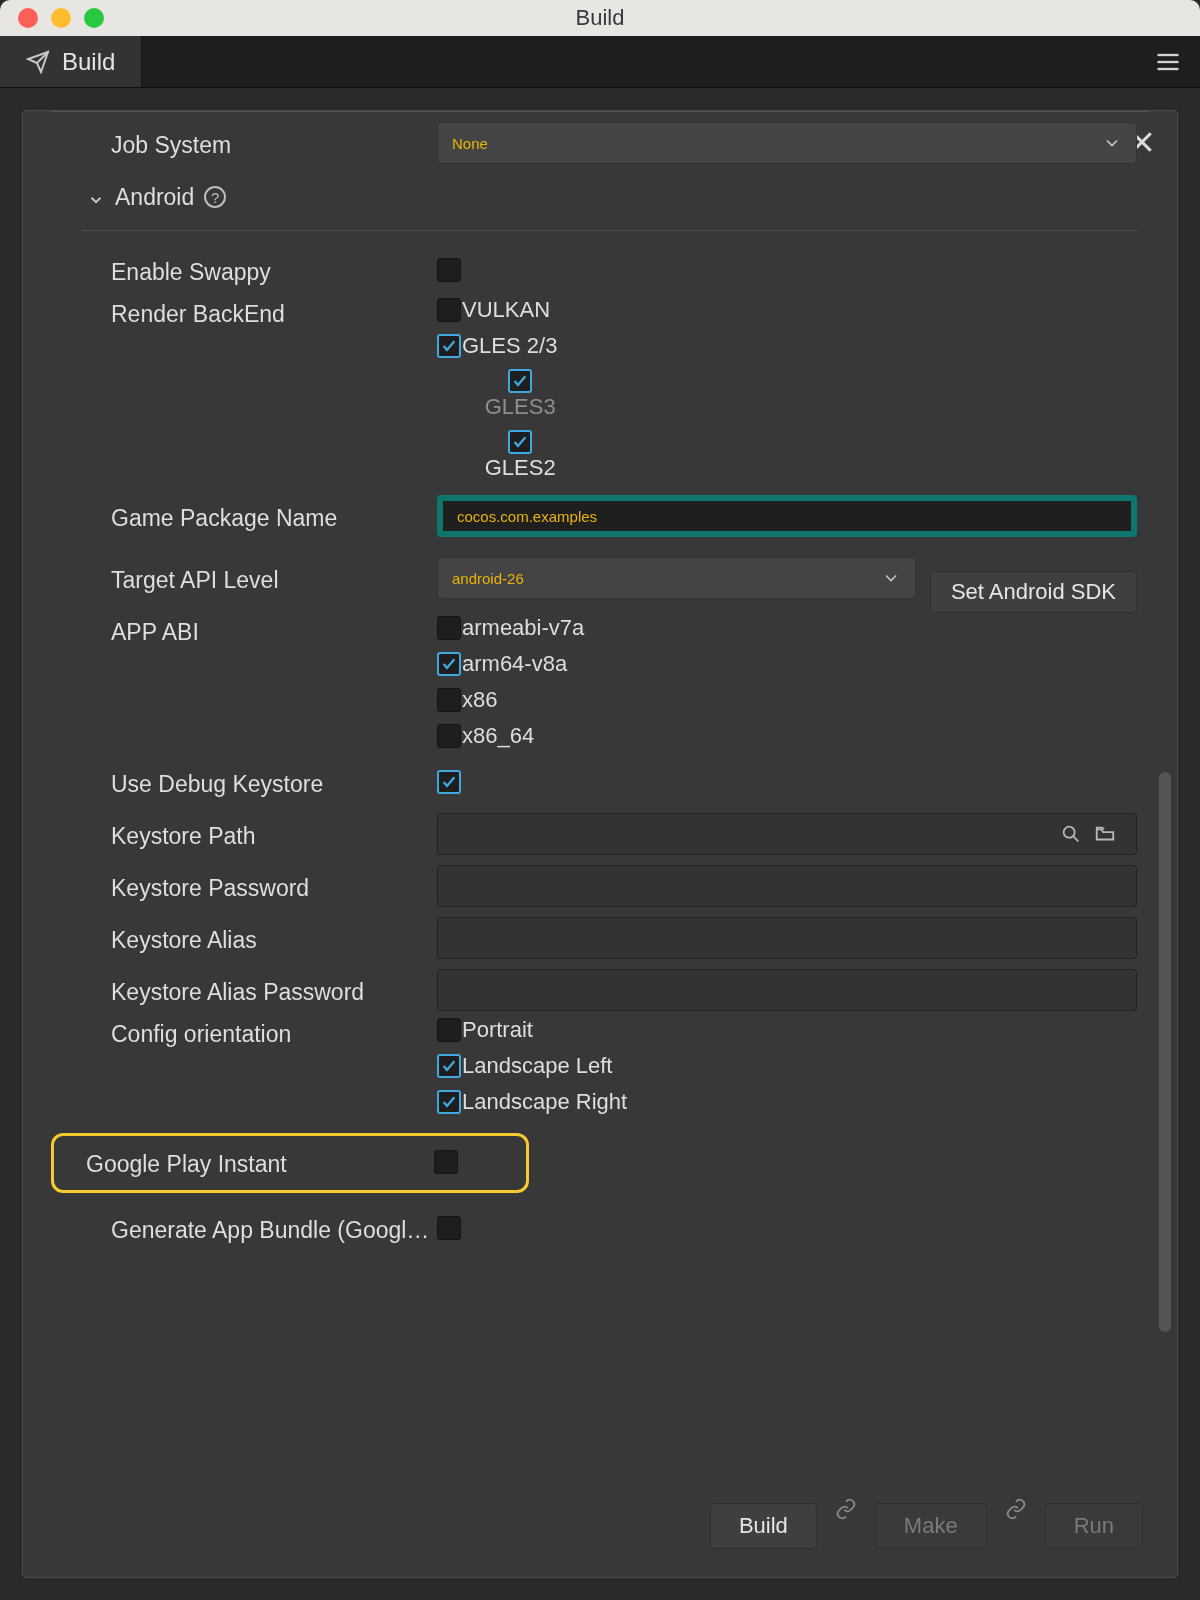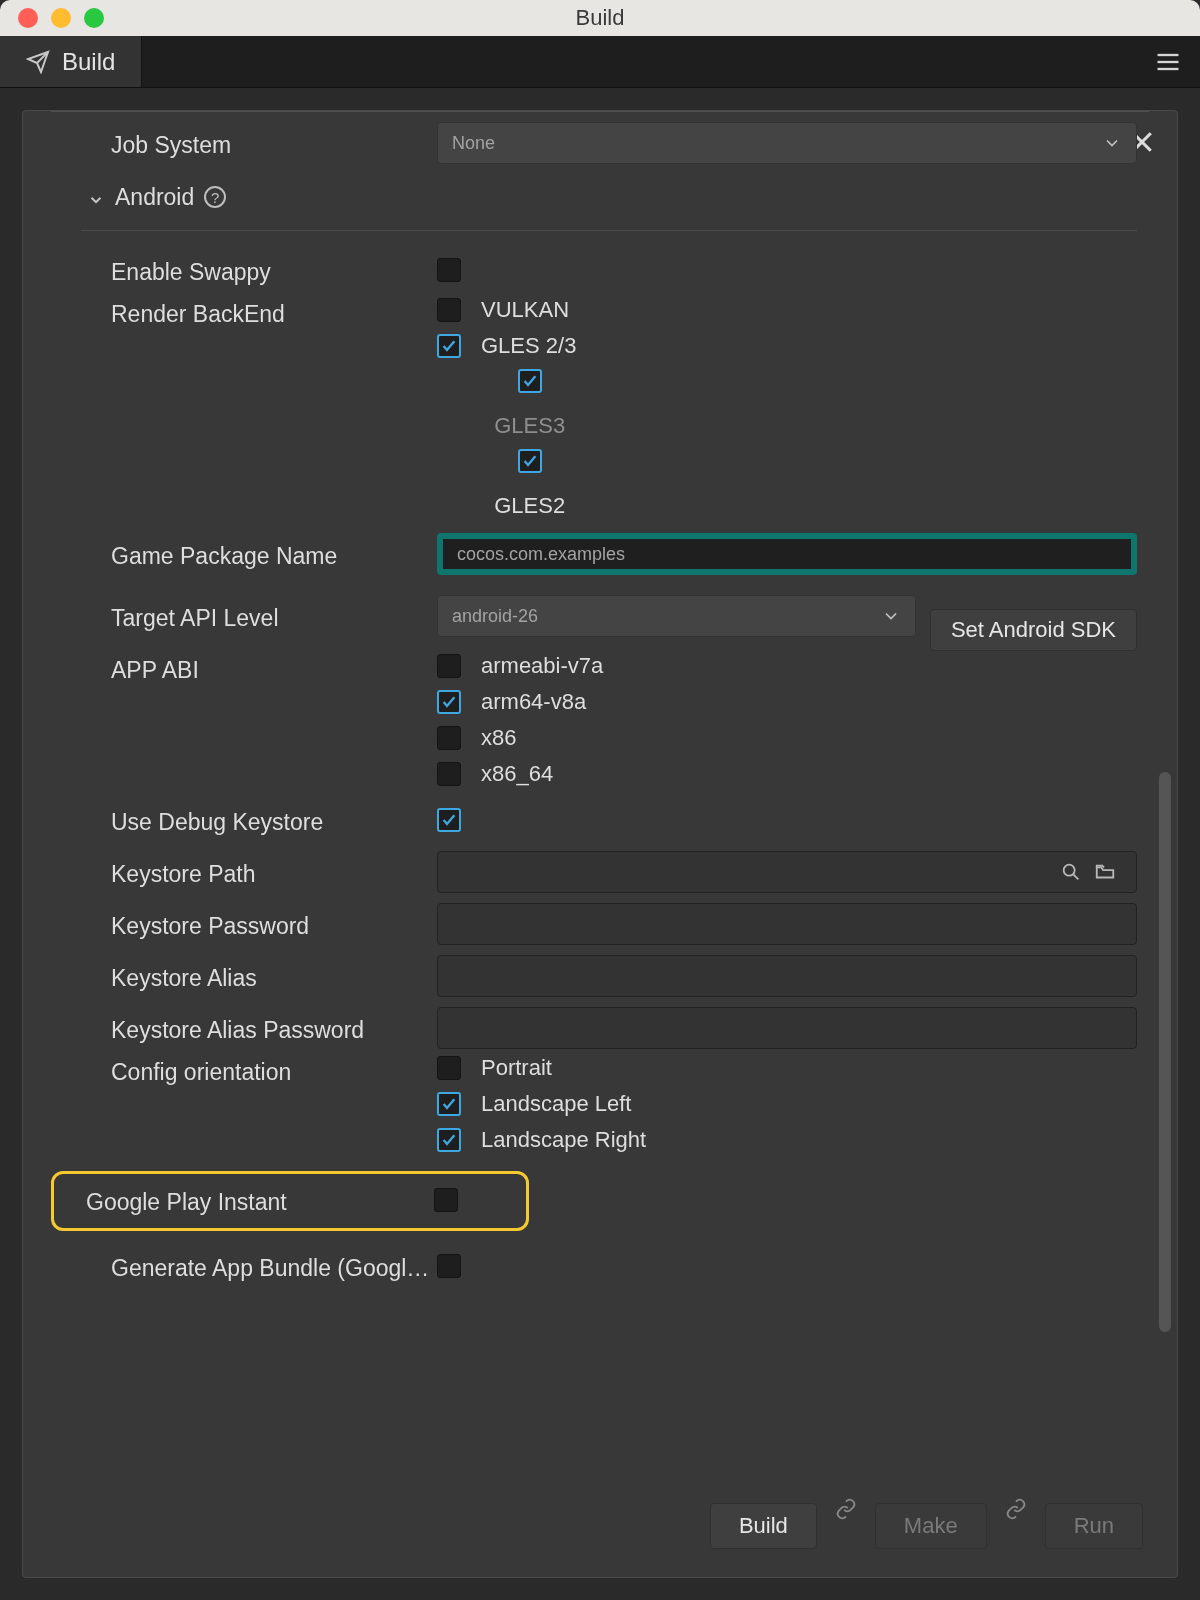--- a/index.html
+++ b/index.html
@@ -117,23 +117,23 @@
     display:flex; align-items:center; gap:10px;
   }
   .ctrl-col { flex: 1; display: flex; align-items: center; gap: 14px; }
   .stack { display:flex; flex-direction:column; gap:10px; }
 
   .select, .input {
     background: #2e2e2e;
     border: 1px solid #222;
     border-radius: 4px;
     height: 42px;
-    color: #a3a3a3;
+    color: #eab308;
     padding: 0 14px;
-    font-size: 18px;
+    font-size: 15px;
     width: 100%;
     display:flex; align-items:center; justify-content:space-between;
   }
   .select.large { background:#444; border:1px solid #333; }
   .input.dark { background:#1f1f1f; border:6px solid #0f766e; }
   .input.disabled { background:#333; }
   .select svg { width:20px; height:20px; stroke:#c4c4c4; stroke-width:2; fill:none; }
 
   .btn {
     background:#3f3f3f; border:1px solid #303030; border-radius:4px;
@@ -142,21 +142,21 @@
   }
 
   .checkbox {
     width: 24px; height: 24px; border-radius: 3px;
     background: #1e1e1e; border: 1px solid #141414;
     display:inline-flex; align-items:center; justify-content:center;
     flex-shrink:0;
   }
   .checkbox.checked { border:2px solid #3fa8e0; }
   .checkbox.checked svg { width:16px; height:16px; stroke:#3fa8e0; stroke-width:3.5; fill:none; }
-  .cb-row { display:flex; align-items:center; gap:20px; }
+  .cb-row { display:flex; align-items:center; gap:1px; }
   .cb-row .cb-label { font-size:22px; color:#dedede; }
   .cb-row .cb-label.muted { color:#8e8e8e; }
   .cb-child { margin-left: 46px; flex-direction: column; }
 
   .collapse-caret { width:18px; height:18px; }
   .collapse-caret svg { width:18px; height:18px; stroke:#c8c8c8; stroke-width:2.5; fill:none; }
   .help-icon { width:22px; height:22px; border:2px solid #bdbdbd; border-radius:50%; display:inline-flex; align-items:center; justify-content:center; font-size:15px; color:#bdbdbd; }
 
   .hr-thin { height:1px; background:#4c4c4c; margin:10px 0 14px 24px; }
 

